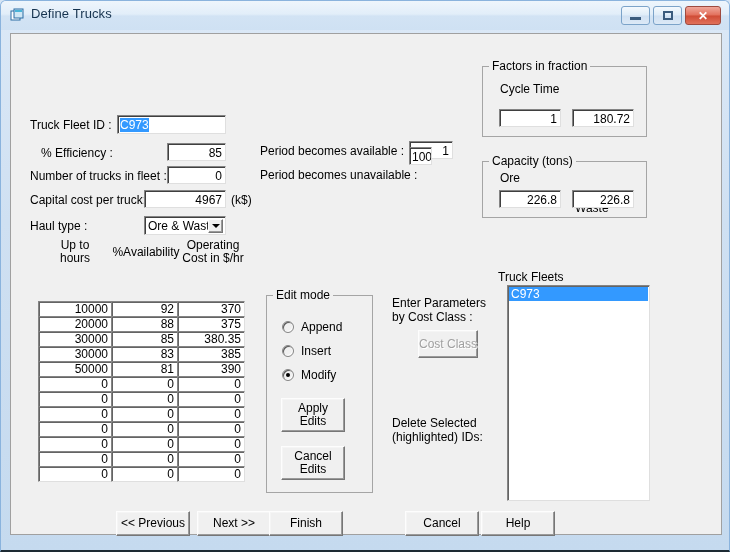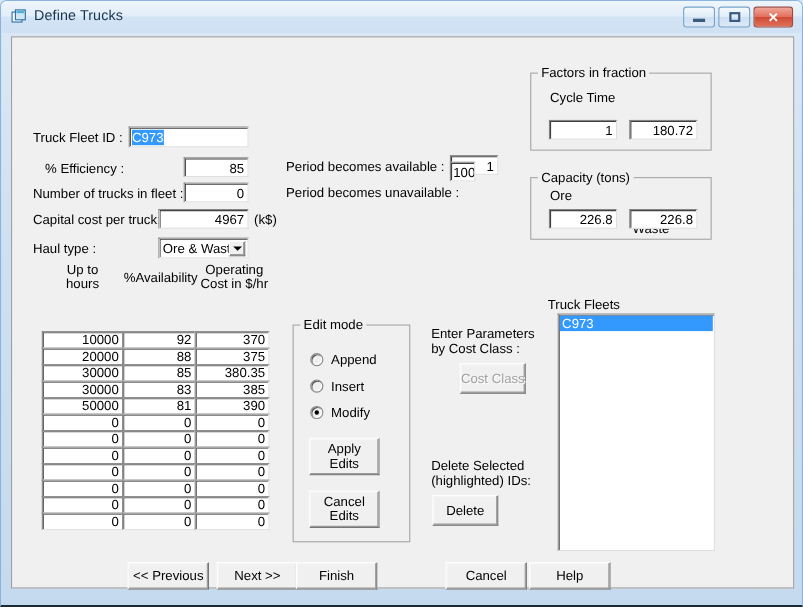--- a/index.html
+++ b/index.html
@@ -414,21 +414,20 @@
       <div class="btn" style="left:14px; top:150px; width:64px; height:34px;">Cancel
 Edits</div>
     </div>
 
     <span class="lbl" style="left:381px; top:262px; white-space:pre-line; line-height:14px;">Enter Parameters
 by Cost Class :</span>
     <div class="btn disabled" style="left:382px; top:296px; width:60px; height:28px;margin-left:25px;">Cost Class</div>
 
     <span class="lbl" style="left:381px; top:382px; white-space:pre-line; line-height:14px;">Delete Selected
 (highlighted) IDs:</span>
-    <div class="btn" style="left:382px; top:416px; width:60px; height:28px;">Delete</div>
 
     <span class="lbl" style="left:487px; top:236px;">Truck Fleets</span>
     <div id="fleet-list">
         <div class="list-item sel">C973</div>
       </div>
 
     <div class="btn" style="left:105px; top:477px; width:74px; height:25px;">&lt;&lt; Previous</div>
     <div class="btn" style="left:186px; top:477px; width:74px; height:25px;">Next &gt;&gt;</div>
     <div class="btn" style="left:258px; top:477px; width:74px; height:25px;">Finish</div>
     <div class="btn" style="left:394px; top:477px; width:74px; height:25px;">Cancel</div>

